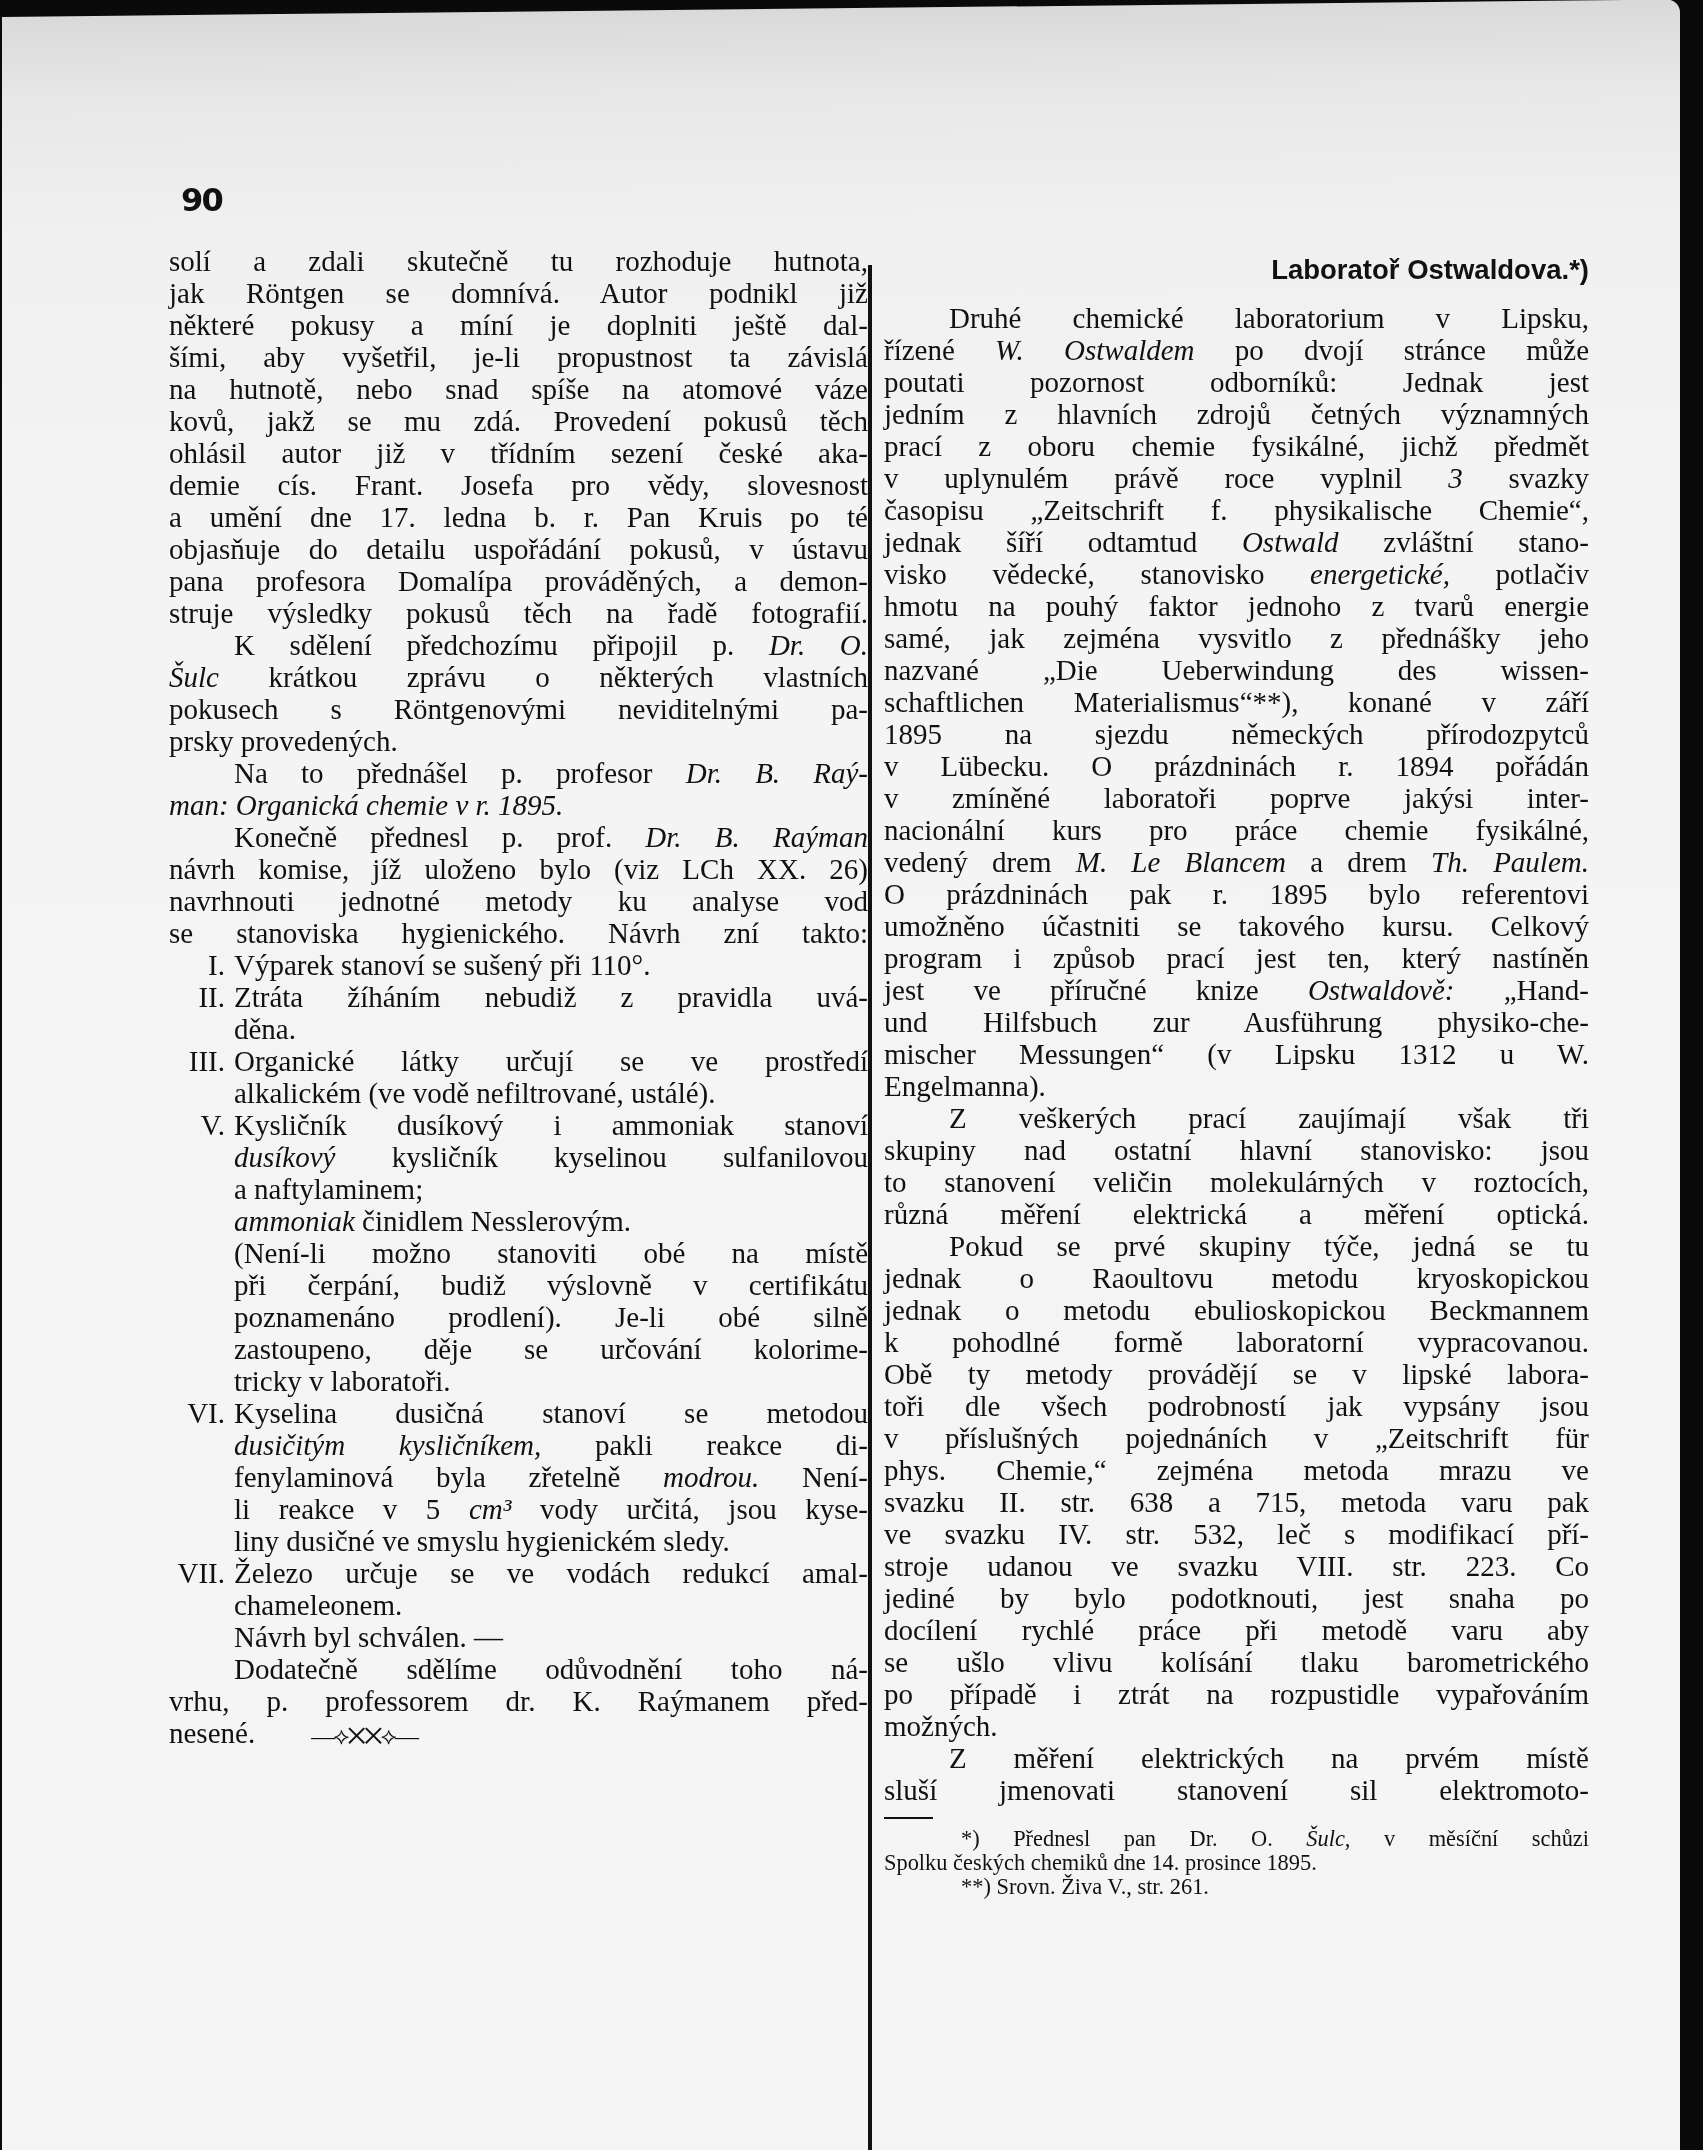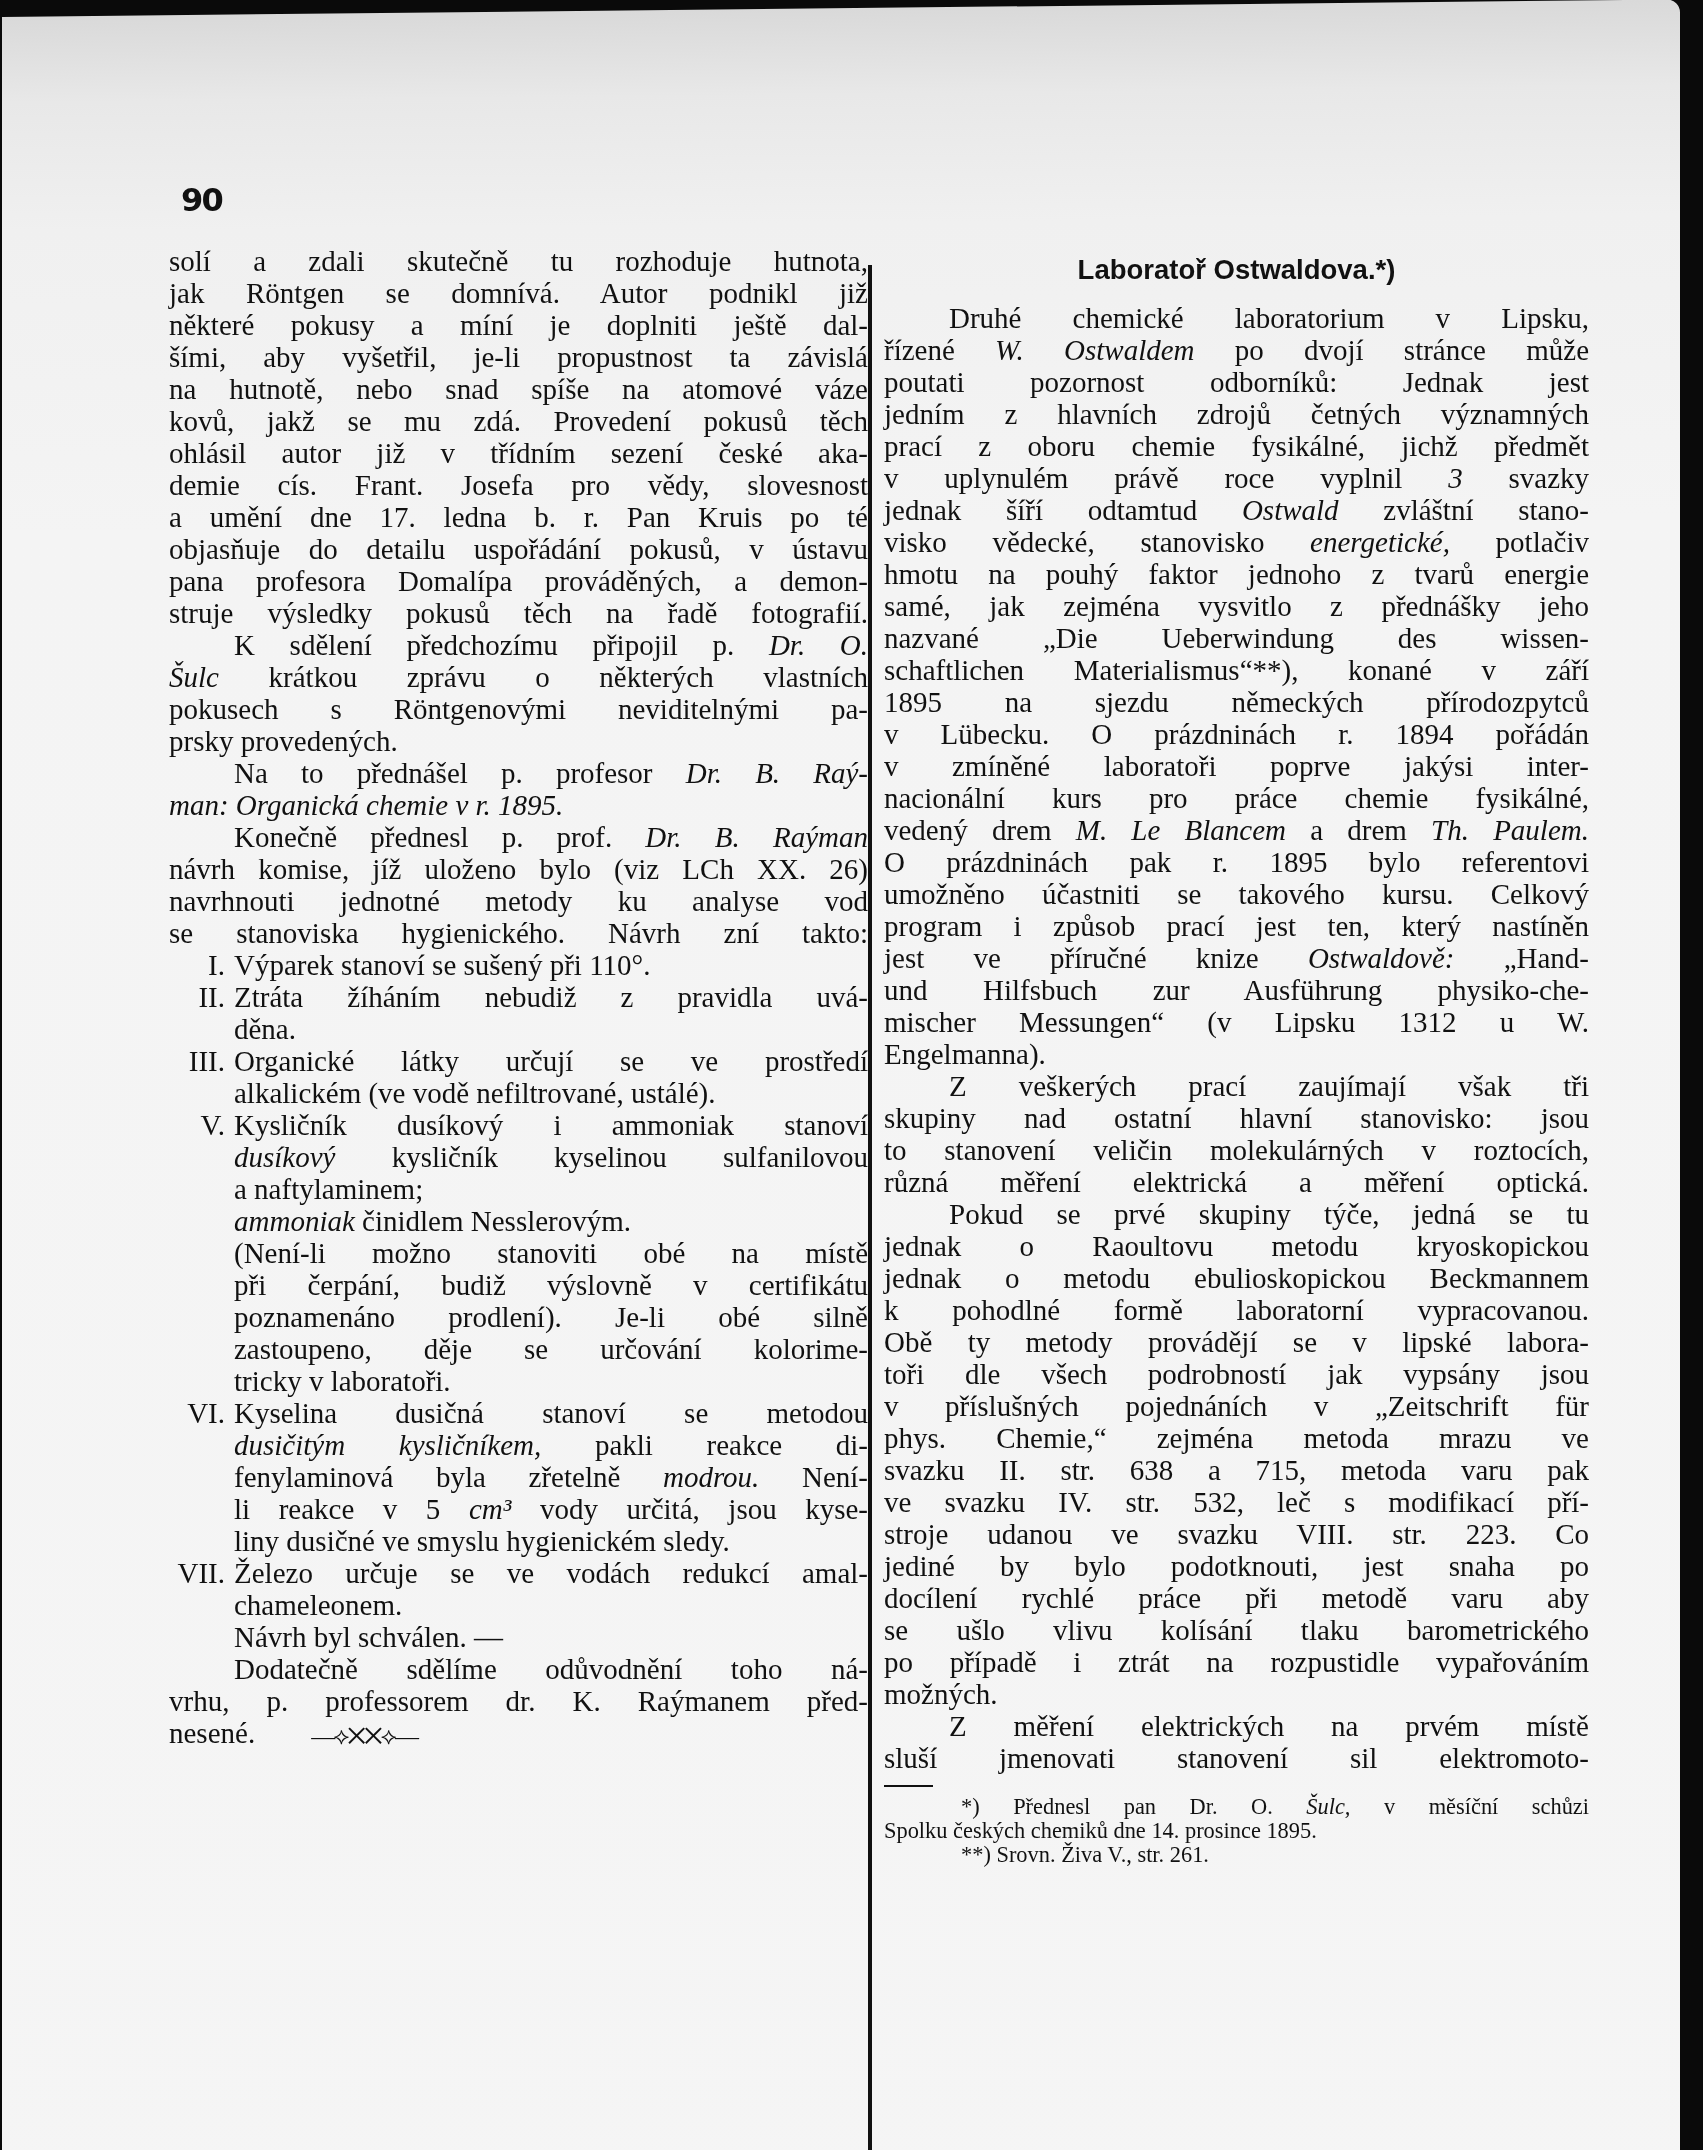--- a/index.html
+++ b/index.html
@@ -39,21 +39,21 @@
   }
   .col p { margin: 0; }
   .line { display: block; text-align: justify; text-align-last: justify; white-space: nowrap; }
   .line.last { text-align-last: left; }
   .indent { padding-left: 65px; }
   .list-item { position: relative; padding-left: 65px; }
   .list-num { position: absolute; left: 0; width: 56px; text-align: right; }
   i, em { font-style: italic; }
   .heading {
     font-family: "Liberation Sans", "DejaVu Sans", sans-serif; font-weight: bold;
-    font-size: 27.5px; text-align: center; margin-bottom: 16.3px;
+    font-size: 27.5px; text-align: right; margin-bottom: 16.3px;
   }
   .ornament {
     display: inline-block; margin-left: 56px; font-size: 24px; letter-spacing: -1.7px; vertical-align: middle;
   }
   .fn-rule {
     width: 49px; height: 2.2px; background: #111; margin: 10.3px 0 8.6px 0;
   }
   .footnotes { font-size: 22.4px; line-height: 24px; }
   .footnotes .line { white-space: nowrap; }
   .fn-indent { padding-left: 77px; }
@@ -156,20 +156,21 @@
   <div class="col col-right">
     <div class="heading">Laboratoř Ostwaldova.*)</div>
 
     <p>
       <span class="line indent">Druhé chemické laboratorium v Lipsku,</span>
       <span class="line"><span>řízené</span> <i>W. Ostwaldem</i> <span>po dvojí stránce může</span></span>
       <span class="line">poutati pozornost odborníků: Jednak jest</span>
       <span class="line">jedním z hlavních zdrojů četných významných</span>
       <span class="line">prací z oboru chemie fysikálné, jichž předmět</span>
       <span class="line"><span>v uplynulém právě roce vyplnil</span> <i>3</i> <span>svazky</span></span>
+      <span class="line">časopisu „Zeitschrift f. physikalische Chemie“,</span>
       <span class="line"><span>jednak šíří odtamtud</span> <i>Ostwald</i> <span>zvláštní stano-</span></span>
       <span class="line"><span>visko vědecké, stanovisko</span> <i>energetické,</i> <span>potlačiv</span></span>
       <span class="line">hmotu na pouhý faktor jednoho z tvarů energie</span>
       <span class="line">samé, jak zejména vysvitlo z přednášky jeho</span>
       <span class="line">nazvané „Die Ueberwindung des wissen-</span>
       <span class="line">schaftlichen Materialismus“**), konané v září</span>
       <span class="line">1895 na sjezdu německých přírodozpytců</span>
       <span class="line">v Lübecku. O prázdninách r. 1894 pořádán</span>
       <span class="line">v zmíněné laboratoři poprve jakýsi inter-</span>
       <span class="line">nacionální kurs pro práce chemie fysikálné,</span>

